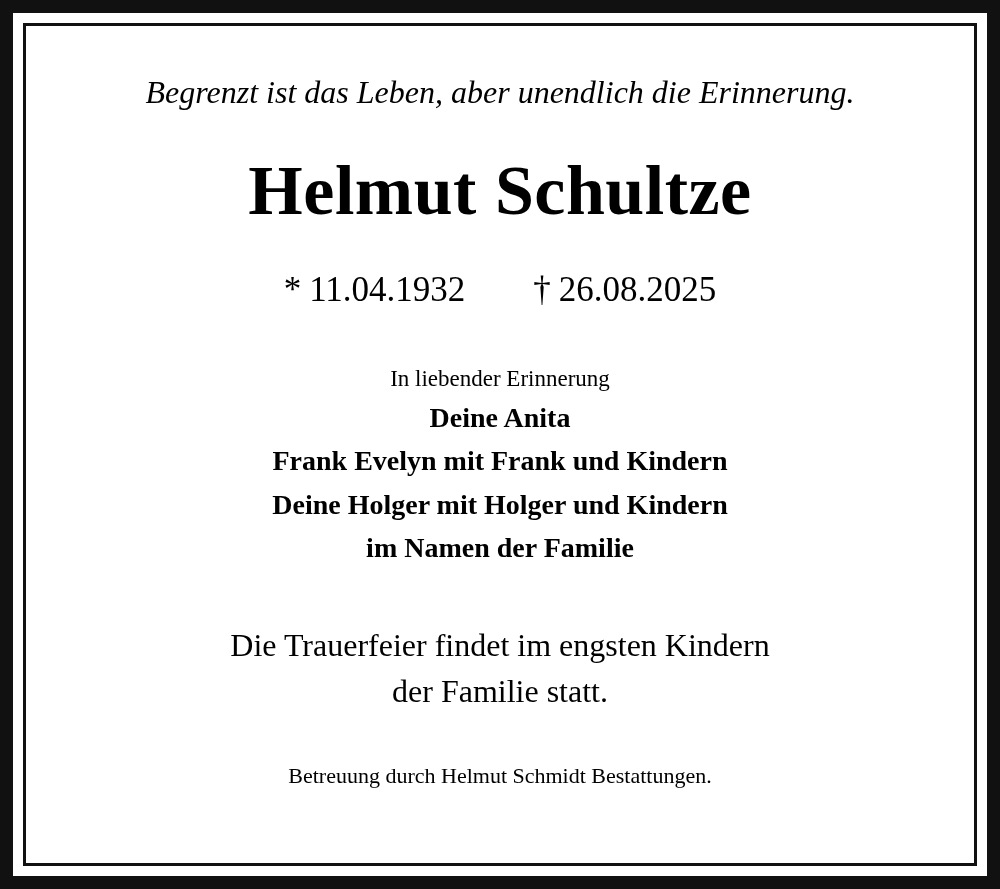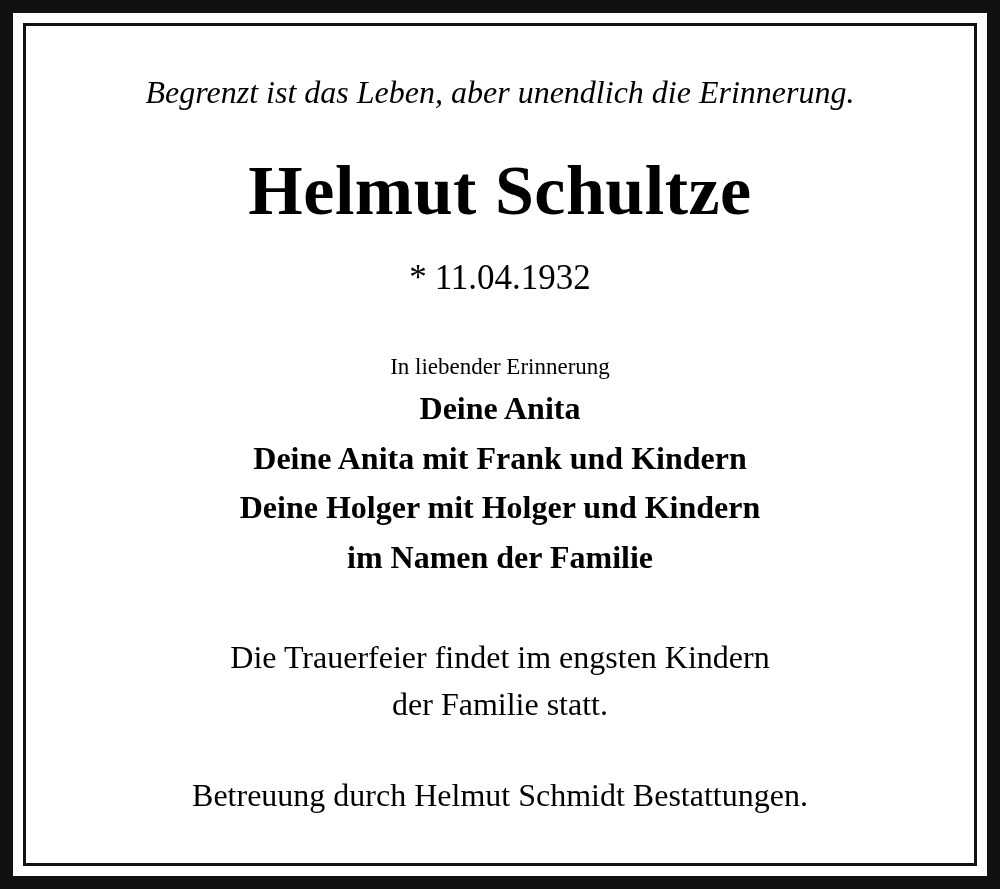--- a/index.html
+++ b/index.html
@@ -37,21 +37,21 @@
     line-height: 1.25;
     text-align: center;
     margin: 18px 0 0 0;
     white-space: nowrap;
   }
   .name {
     font-size: 70px;
     font-weight: bold;
     letter-spacing: 0.5px;
     text-align: center;
-    margin: 42px 0 0 0;
+    margin: 42px 0 12px 0;
     line-height: 1.05;
   }
   .dates {
     display: flex;
     justify-content: center;
     align-items: baseline;
     gap: 68px;
     font-size: 35px;
     margin-top: 30px;
   }
@@ -63,57 +63,60 @@
   }
   .memory-block {
     margin-top: 52px;
     text-align: center;
   }
   .memory-lead {
     font-size: 23px;
     line-height: 1.5;
   }
   .family-line {
-    font-size: 32px;
+    font-size: 28px;
     font-weight: bold;
     line-height: 1.55;
   }
   .ceremony {
     margin-top: 52px;
     text-align: center;
     font-size: 32px;
     line-height: 1.45;
   }
   .provider {
     margin-top: 48px;
     text-align: center;
-    font-size: 32px;
+    font-size: 22px;
     line-height: 1.3;
   }
 </style>
 </head>
 <body>
 
 <div class="obituary">
   <div class="inner-frame">
 
     <div class="quote">Begrenzt ist das Leben, aber unendlich die Erinnerung.</div>
 
     <div class="name">Helmut Schultze</div>
 
     <div class="dates">
       <div class="date-item">
         <span class="symbol">*</span><span>11.04.1932</span>
       </div>
+      <div class="date-item">
+        <span class="symbol">†</span><span>26.08.2025</span>
+      </div>
     </div>
 
     <div class="memory-block">
       <div class="memory-lead">In liebender Erinnerung</div>
       <div class="family-line">Deine Anita</div>
-      <div class="family-line">Deine Anita mit Frank und Kindern</div>
+      <div class="family-line">Frank Evelyn mit Frank und Kindern</div>
       <div class="family-line">Deine Holger mit Holger und Kindern</div>
       <div class="family-line">im Namen der Familie</div>
     </div>
 
     <div class="ceremony">
       <div>Die Trauerfeier findet im engsten Kindern</div>
       <div>der Familie statt.</div>
     </div>
 
     <div class="provider">Betreuung durch Helmut Schmidt Bestattungen.</div>

